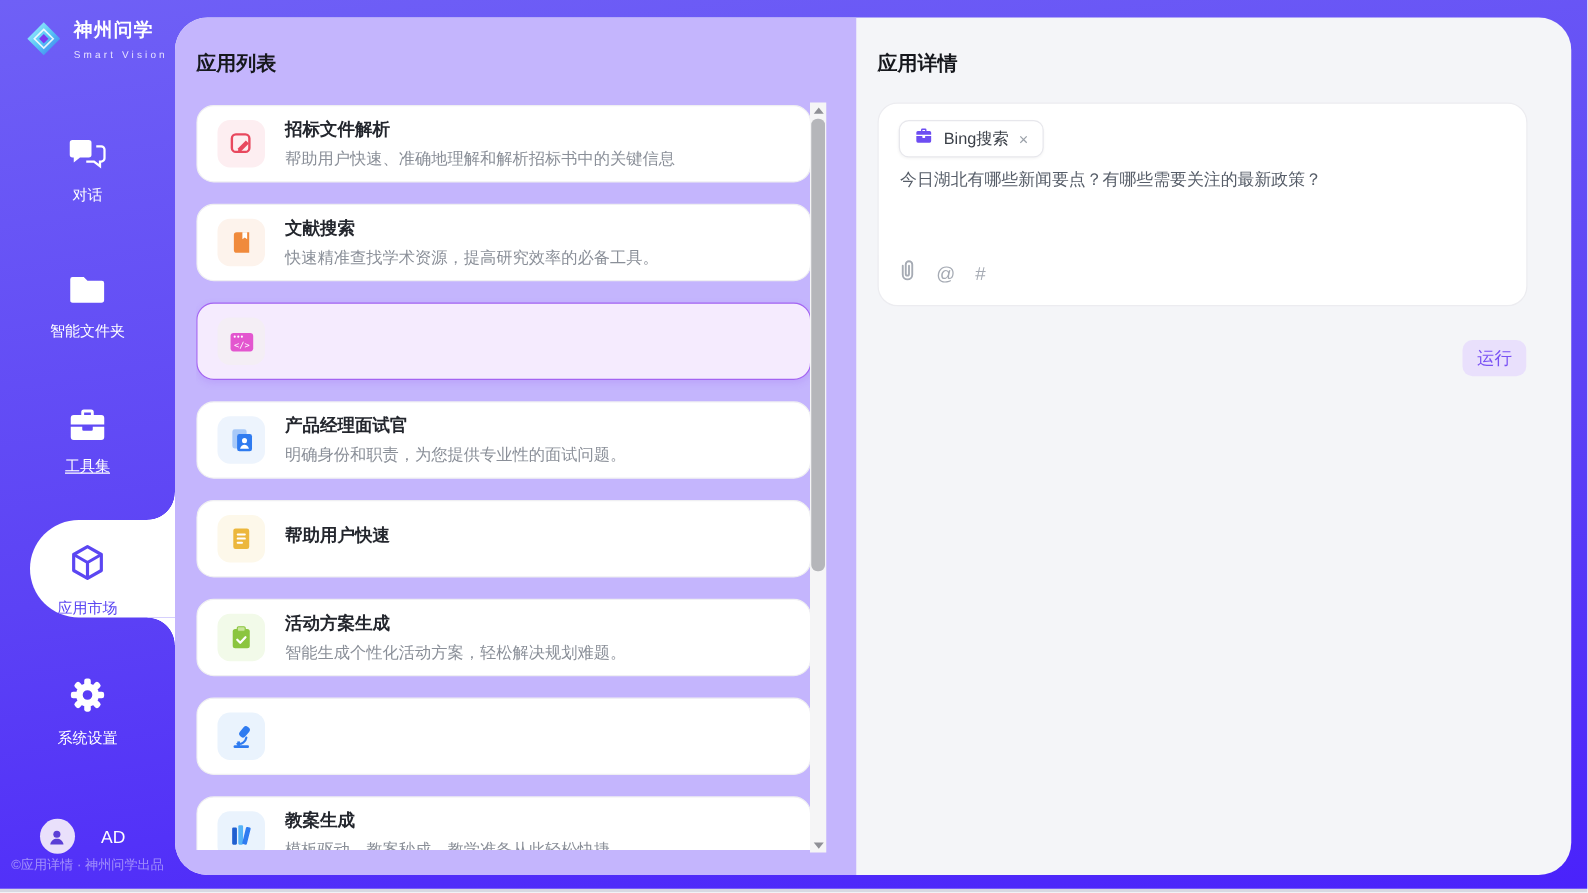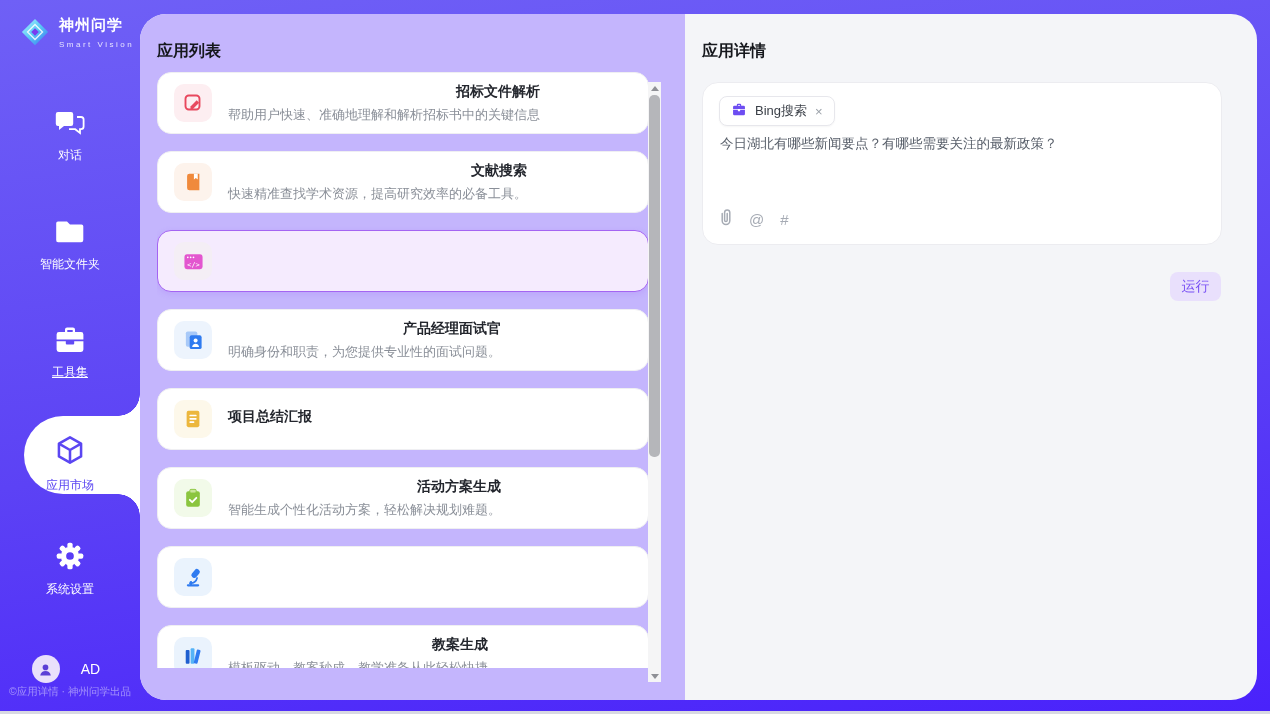--- a/index.html
+++ b/index.html
@@ -39,21 +39,21 @@
   .side-footer { position:absolute; bottom:12px; left:0; width:140px; text-align:center;
                  color:rgba(255,255,255,0.45); font-size:10.5px; }
 
   
   .content { position:absolute; left:140px; top:14px; width:1117px; height:686px;
              border-radius:26px; overflow:hidden; background:#f4f5f8; }
   .list-panel { position:absolute; left:0; top:0; width:545px; height:686px; background:#c4b5fd; }
   .detail-panel { position:absolute; left:545px; top:0; width:572px; height:686px; }
   .panel-title { position:absolute; top:27px; left:17px; font-size:16px; font-weight:bold; color:#16181d; }
 
-  .list-viewport { position:absolute; left:17px; top:56px; width:492px; height:598px; overflow:hidden;text-align:right; }
+  .list-viewport { position:absolute; left:17px; top:68px; width:492px; height:598px; overflow:hidden; }
   .app-card { height:62px; border:1px solid #efeff2; border-radius:14px; margin-bottom:17px;
               display:flex; align-items:center; padding:0 16px; gap:16px; background:#fff; cursor:pointer; }
   .app-card:first-child { margin-top:2px; }
   .app-card.selected { background:#f5ebfe; border:1px solid #a464f2; box-shadow:0 2px 6px rgba(150,90,240,.18); }
   .icon-box { width:38px; height:38px; border-radius:10px; flex:0 0 38px;
               display:flex; align-items:center; justify-content:center; }
   .tint-red    { background:#fdeef1; }
   .tint-orange { background:#fdf3ec; }
   .tint-pink   { background:#f4eef5; }
   .tint-blue   { background:#edf4fd; }
@@ -253,21 +253,21 @@
         <div class="app-card">
           <span class="icon-box tint-gold">
             <svg width="20" height="20" viewBox="0 0 22 22">
               <rect x="4" y="2" width="14" height="18" rx="2" fill="#ecb73d"></rect>
               <rect x="7" y="6.4" width="8" height="1.7" rx="0.8" fill="#fff"></rect>
               <rect x="7" y="10" width="8" height="1.7" rx="0.8" fill="#fff"></rect>
               <rect x="7" y="13.6" width="5.5" height="1.7" rx="0.8" fill="#fff"></rect>
             </svg>
           </span>
           <span class="card-texts">
-            <span class="card-title" style="display:block">项目总结汇报</span>
+            <span class="card-title" style="display:block">帮助用户快速</span>
           </span>
         </div>
 
         <div class="app-card">
           <span class="icon-box tint-green">
             <svg width="20" height="20" viewBox="0 0 22 22">
               <rect x="3.5" y="3.5" width="15" height="17" rx="2.2" fill="#8bc53f"></rect>
               <rect x="7.5" y="1.5" width="7" height="4" rx="1.2" fill="#c9e59b" stroke="#8bc53f" stroke-width="1"></rect>
               <path d="M7.5 13l2.6 2.6 4.6-4.8" fill="none" stroke="#fff" stroke-width="2" stroke-linecap="round" stroke-linejoin="round"></path>
             </svg>

